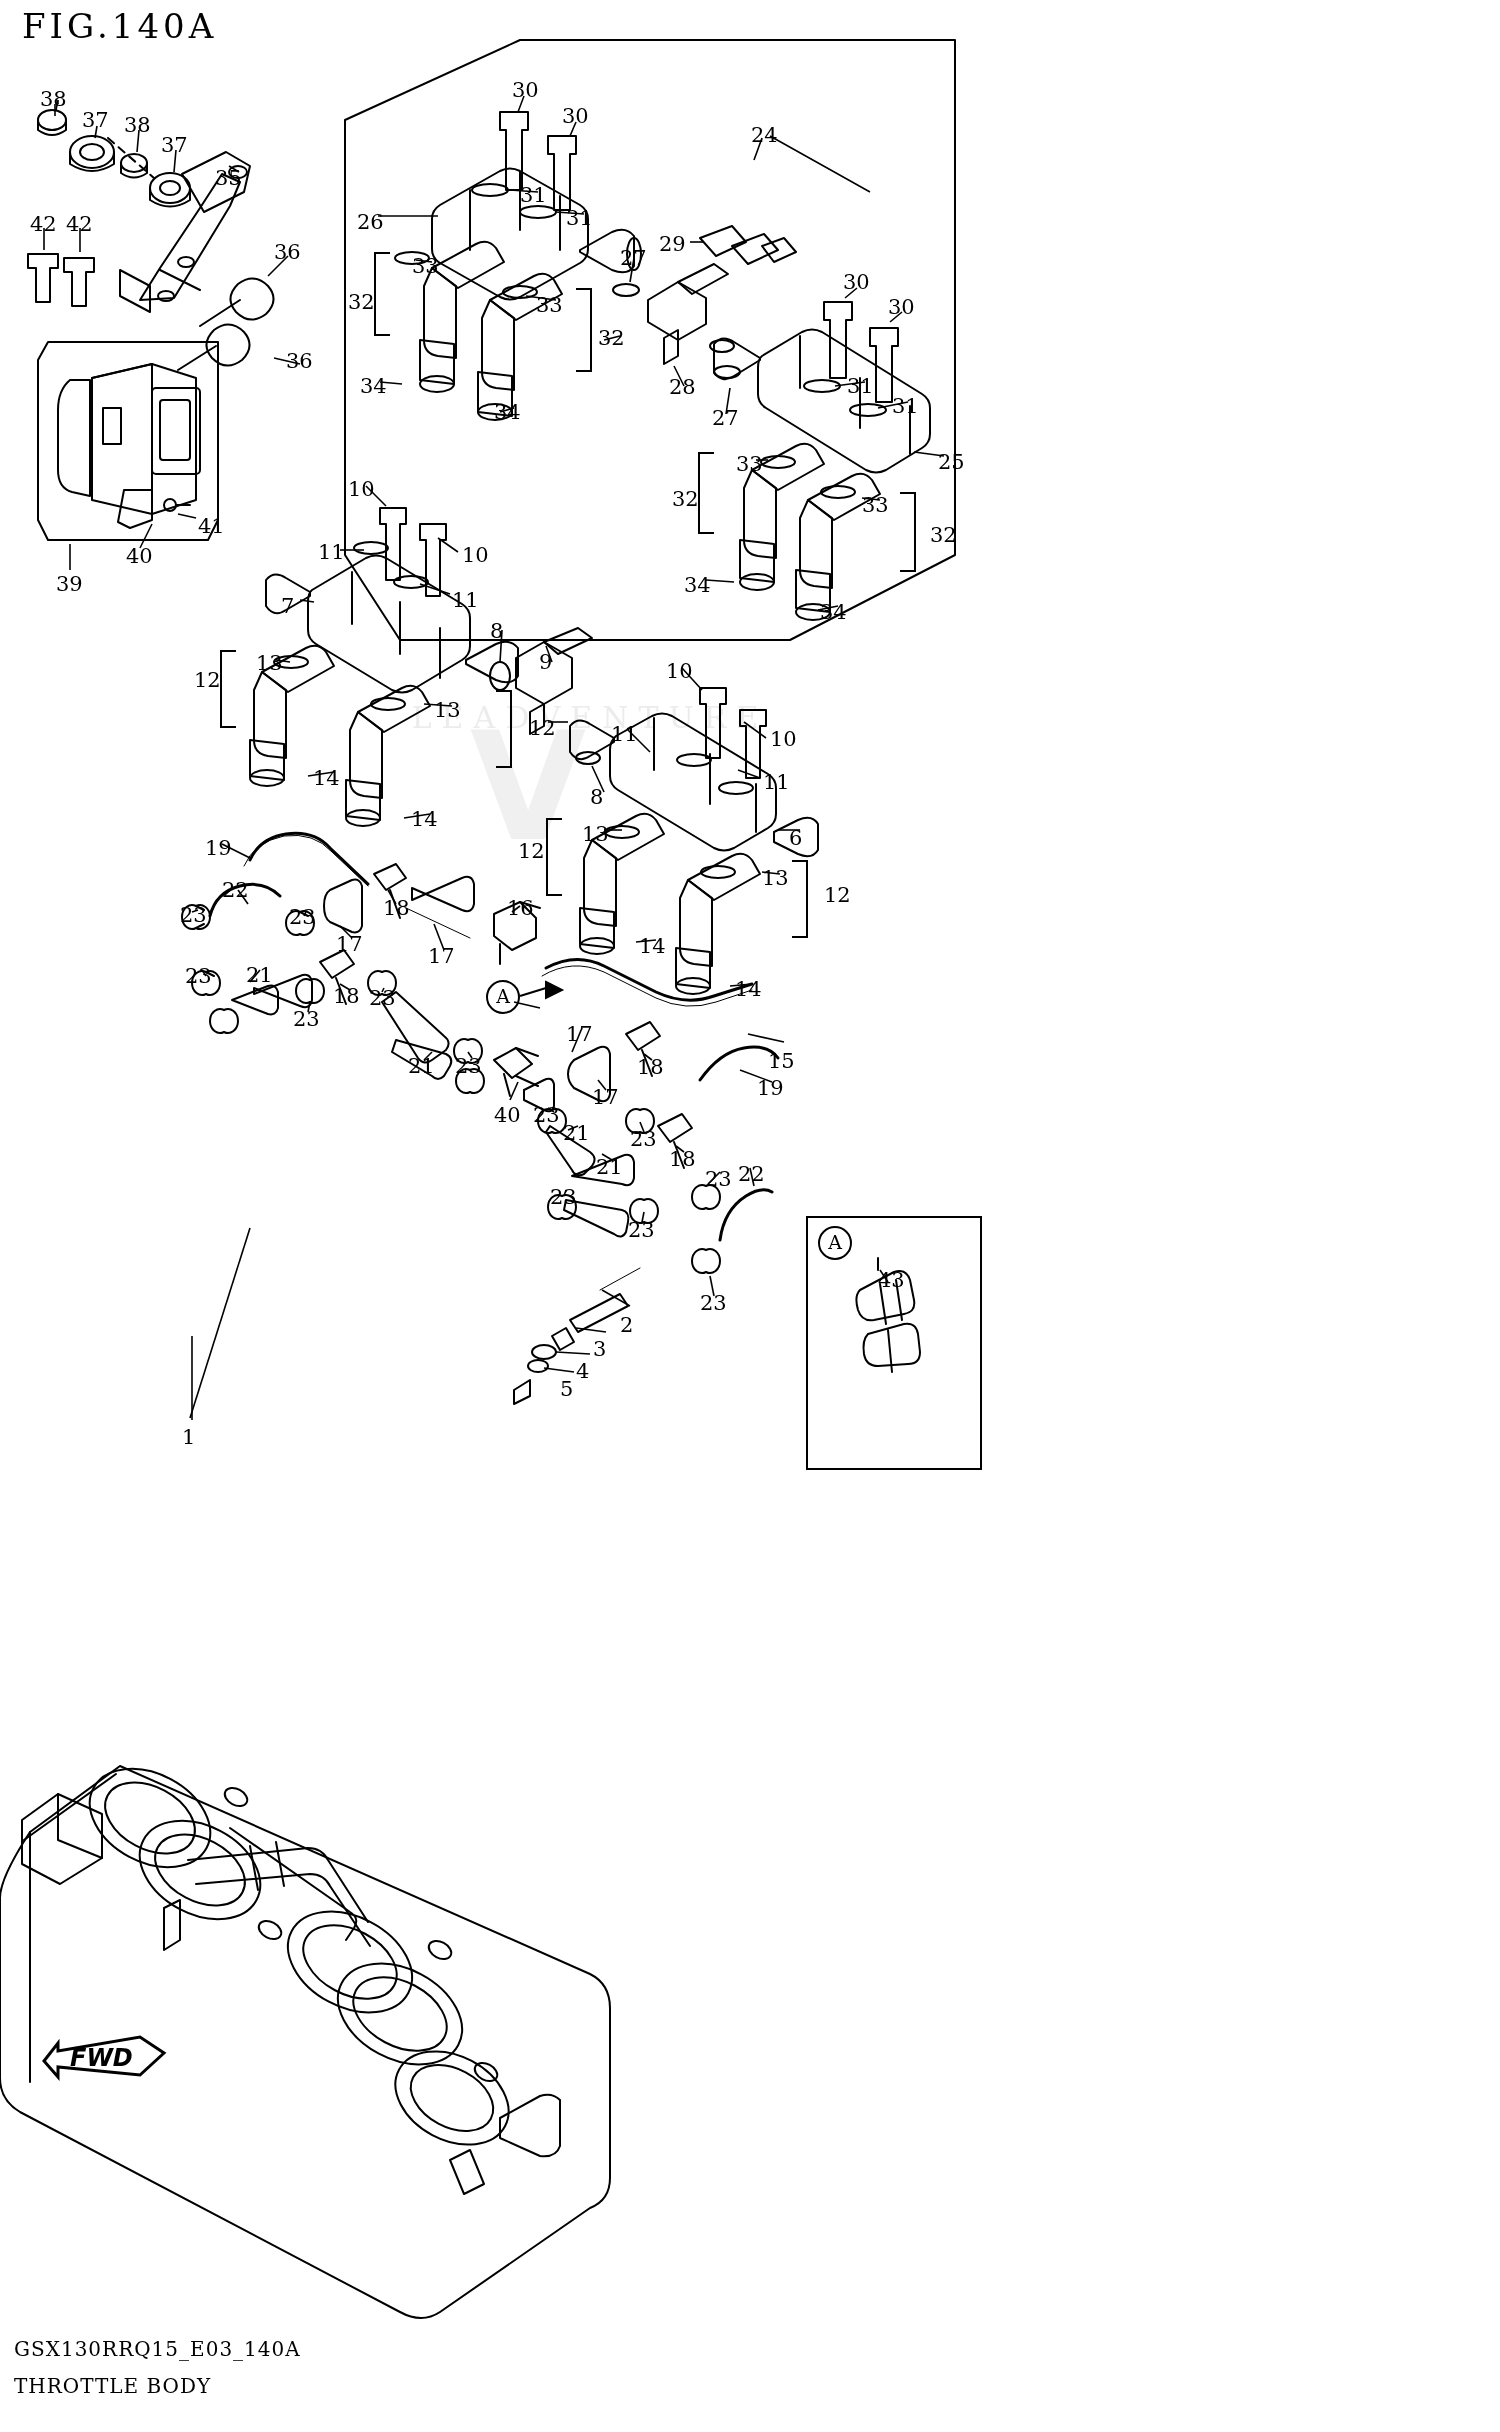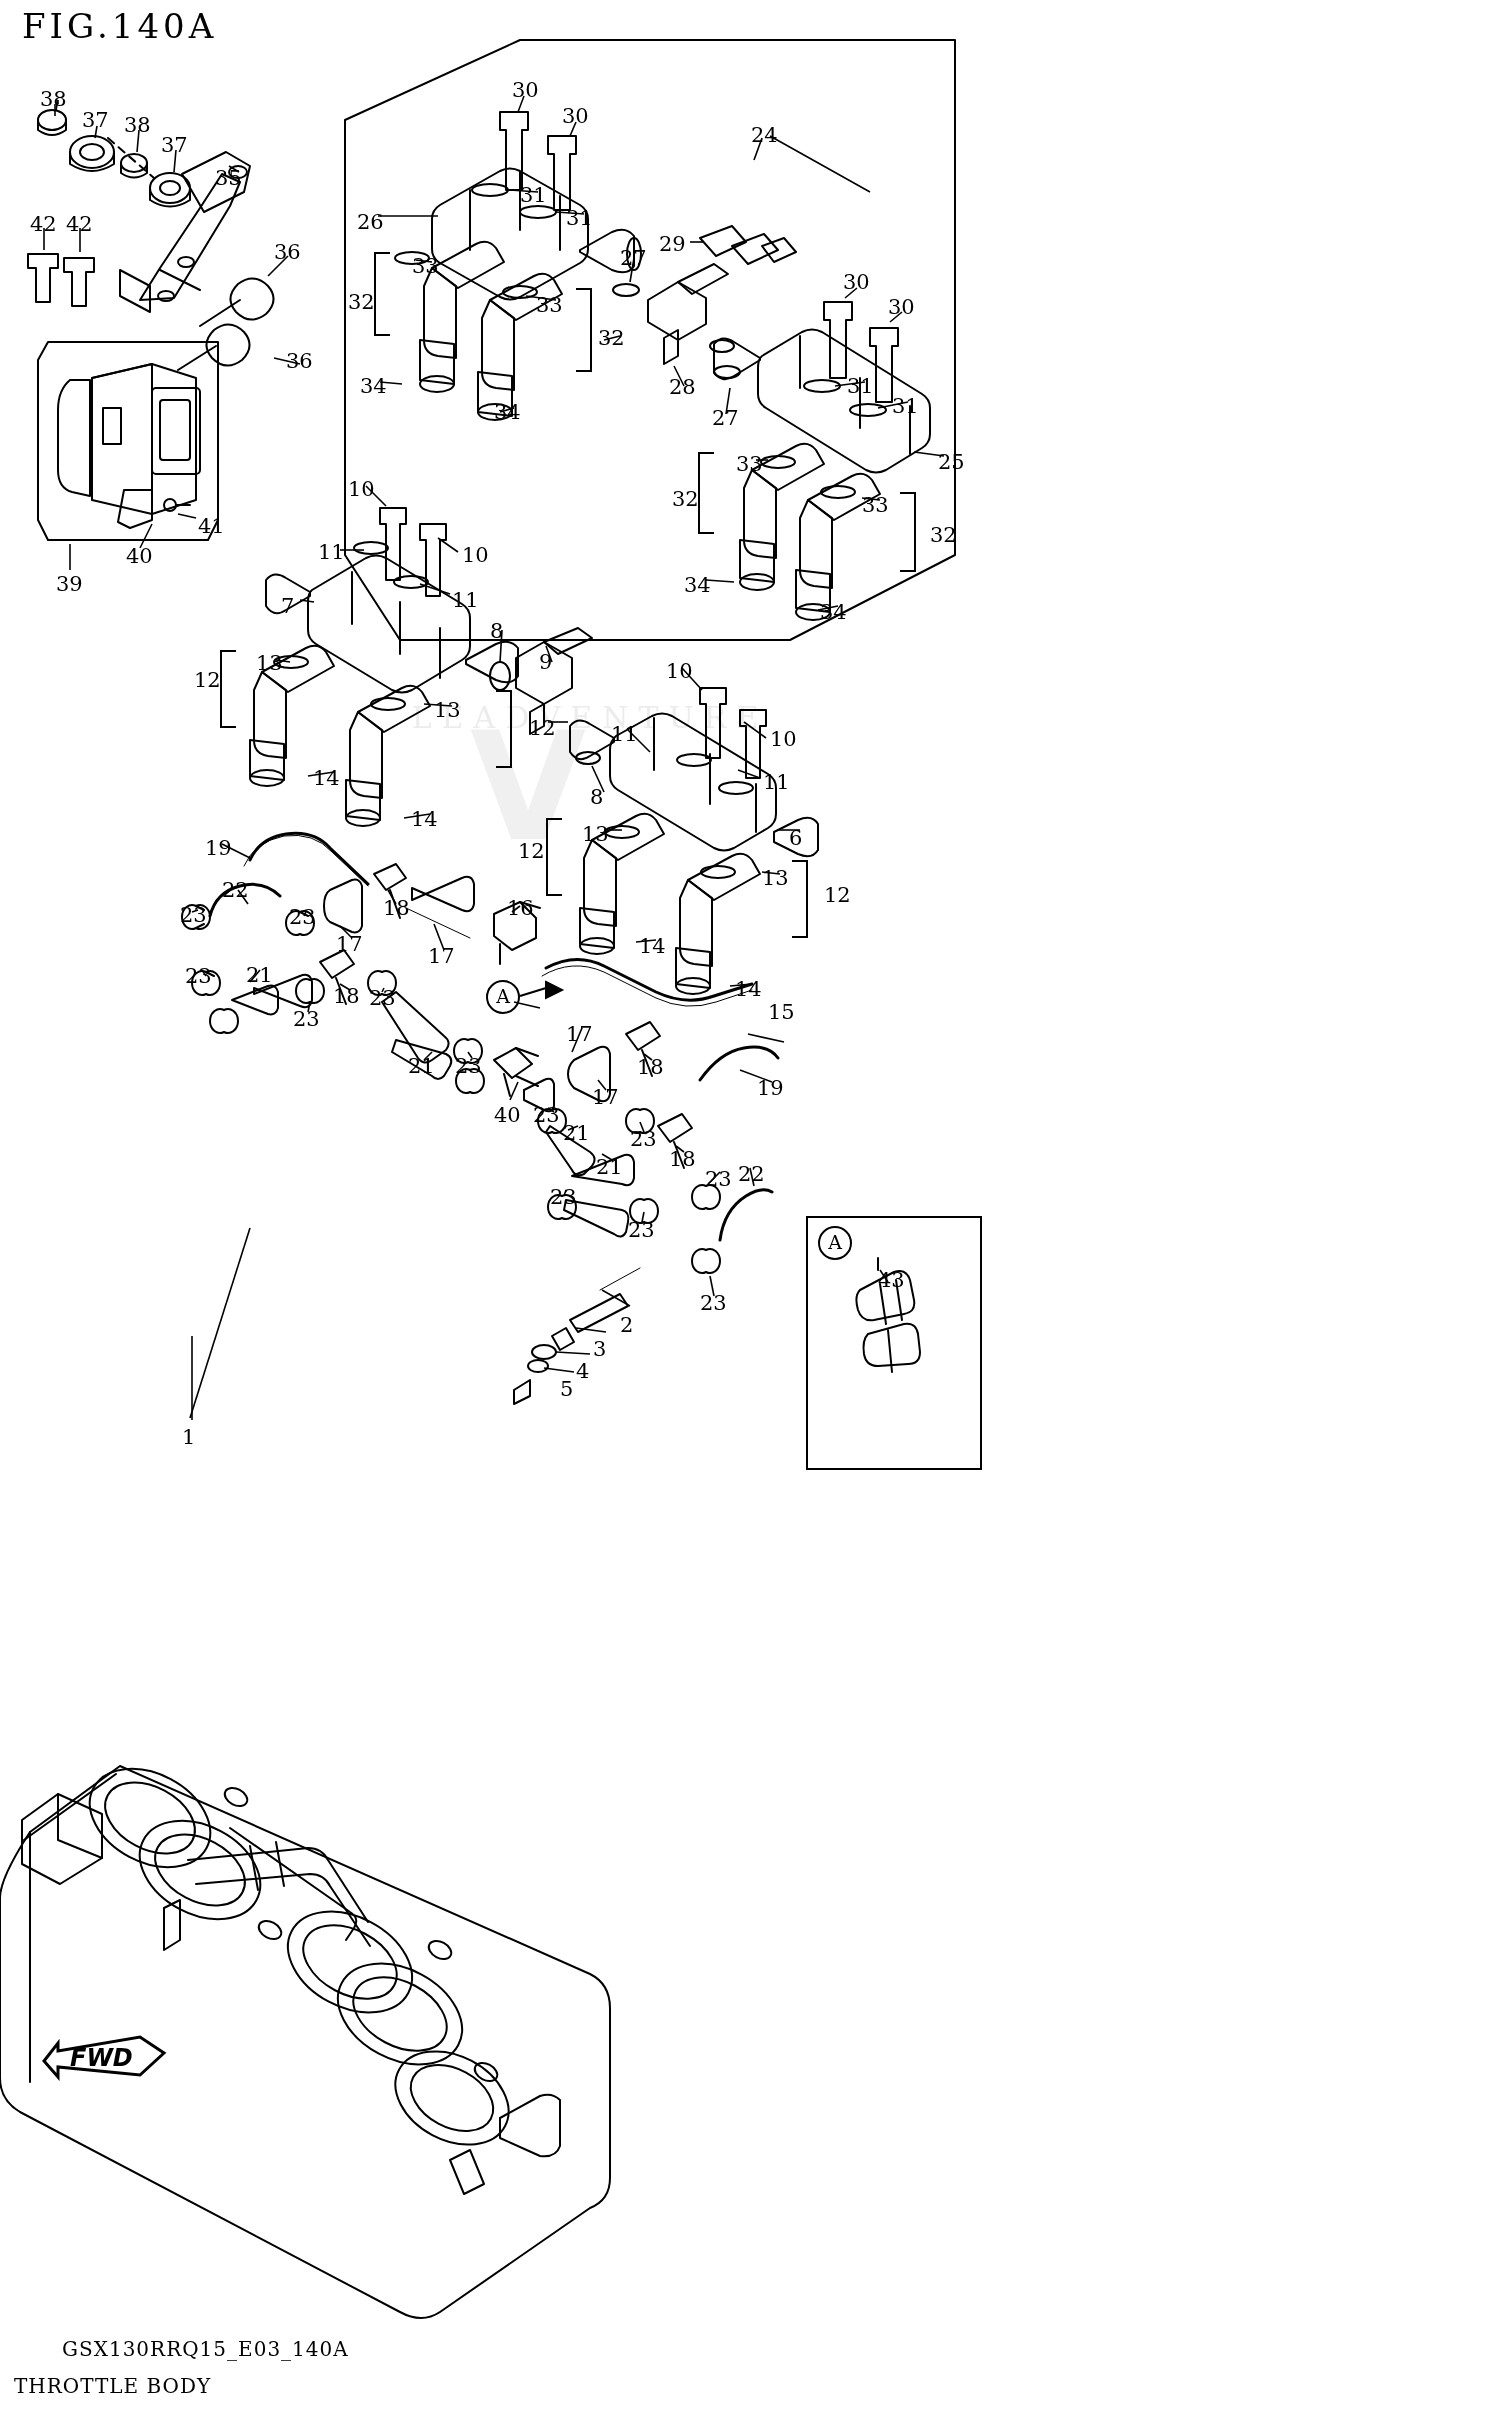--- a/index.html
+++ b/index.html
@@ -27,21 +27,20 @@
     font-family: "DejaVu Serif", serif;
     text-align: center;
   }
   .footer-code {
     position: absolute;
     left: 14px;
     top: 2337px;
     font-size: 20px;
     letter-spacing: 1px;
     font-family: "DejaVu Serif", serif;
-    margin-left: 48px;
   }
   .footer-name {
     position: absolute;
     left: 14px;
     top: 2374px;
     font-size: 20px;
     letter-spacing: 1px;
     font-family: "DejaVu Serif", serif;
   }
   .footer-credit {
@@ -594,21 +593,21 @@
       <div class="callout" style="left: 246px; top: 963px;">21</div>
       <div class="callout" style="left: 333px; top: 984px;">18</div>
       <div class="callout" style="left: 369px; top: 986px;">23</div>
       <div class="callout" style="left: 293px; top: 1007px;">23</div>
       <div class="callout" style="left: 408px; top: 1054px;">21</div>
       <div class="callout" style="left: 455px; top: 1054px;">23</div>
       <div class="callout" style="left: 494px; top: 1103px;">40</div>
       <div class="callout" style="left: 592px; top: 1085px;">17</div>
       <div class="callout" style="left: 566px; top: 1022px;">17</div>
       <div class="callout" style="left: 637px; top: 1055px;">18</div>
-      <div class="callout" style="left: 768px; top: 1000px;">15</div>
+      <div class="callout" style="left: 768px; top: 1049px;">15</div>
       <div class="callout" style="left: 757px; top: 1076px;">19</div>
       <div class="callout" style="left: 533px; top: 1103px;">23</div>
       <div class="callout" style="left: 563px; top: 1121px;">21</div>
       <div class="callout" style="left: 596px; top: 1155px;">21</div>
       <div class="callout" style="left: 669px; top: 1147px;">18</div>
       <div class="callout" style="left: 630px; top: 1127px;">23</div>
       <div class="callout" style="left: 705px; top: 1167px;">23</div>
       <div class="callout" style="left: 738px; top: 1162px;">22</div>
       <div class="callout" style="left: 550px; top: 1185px;">23</div>
       <div class="callout" style="left: 628px; top: 1218px;">23</div>

